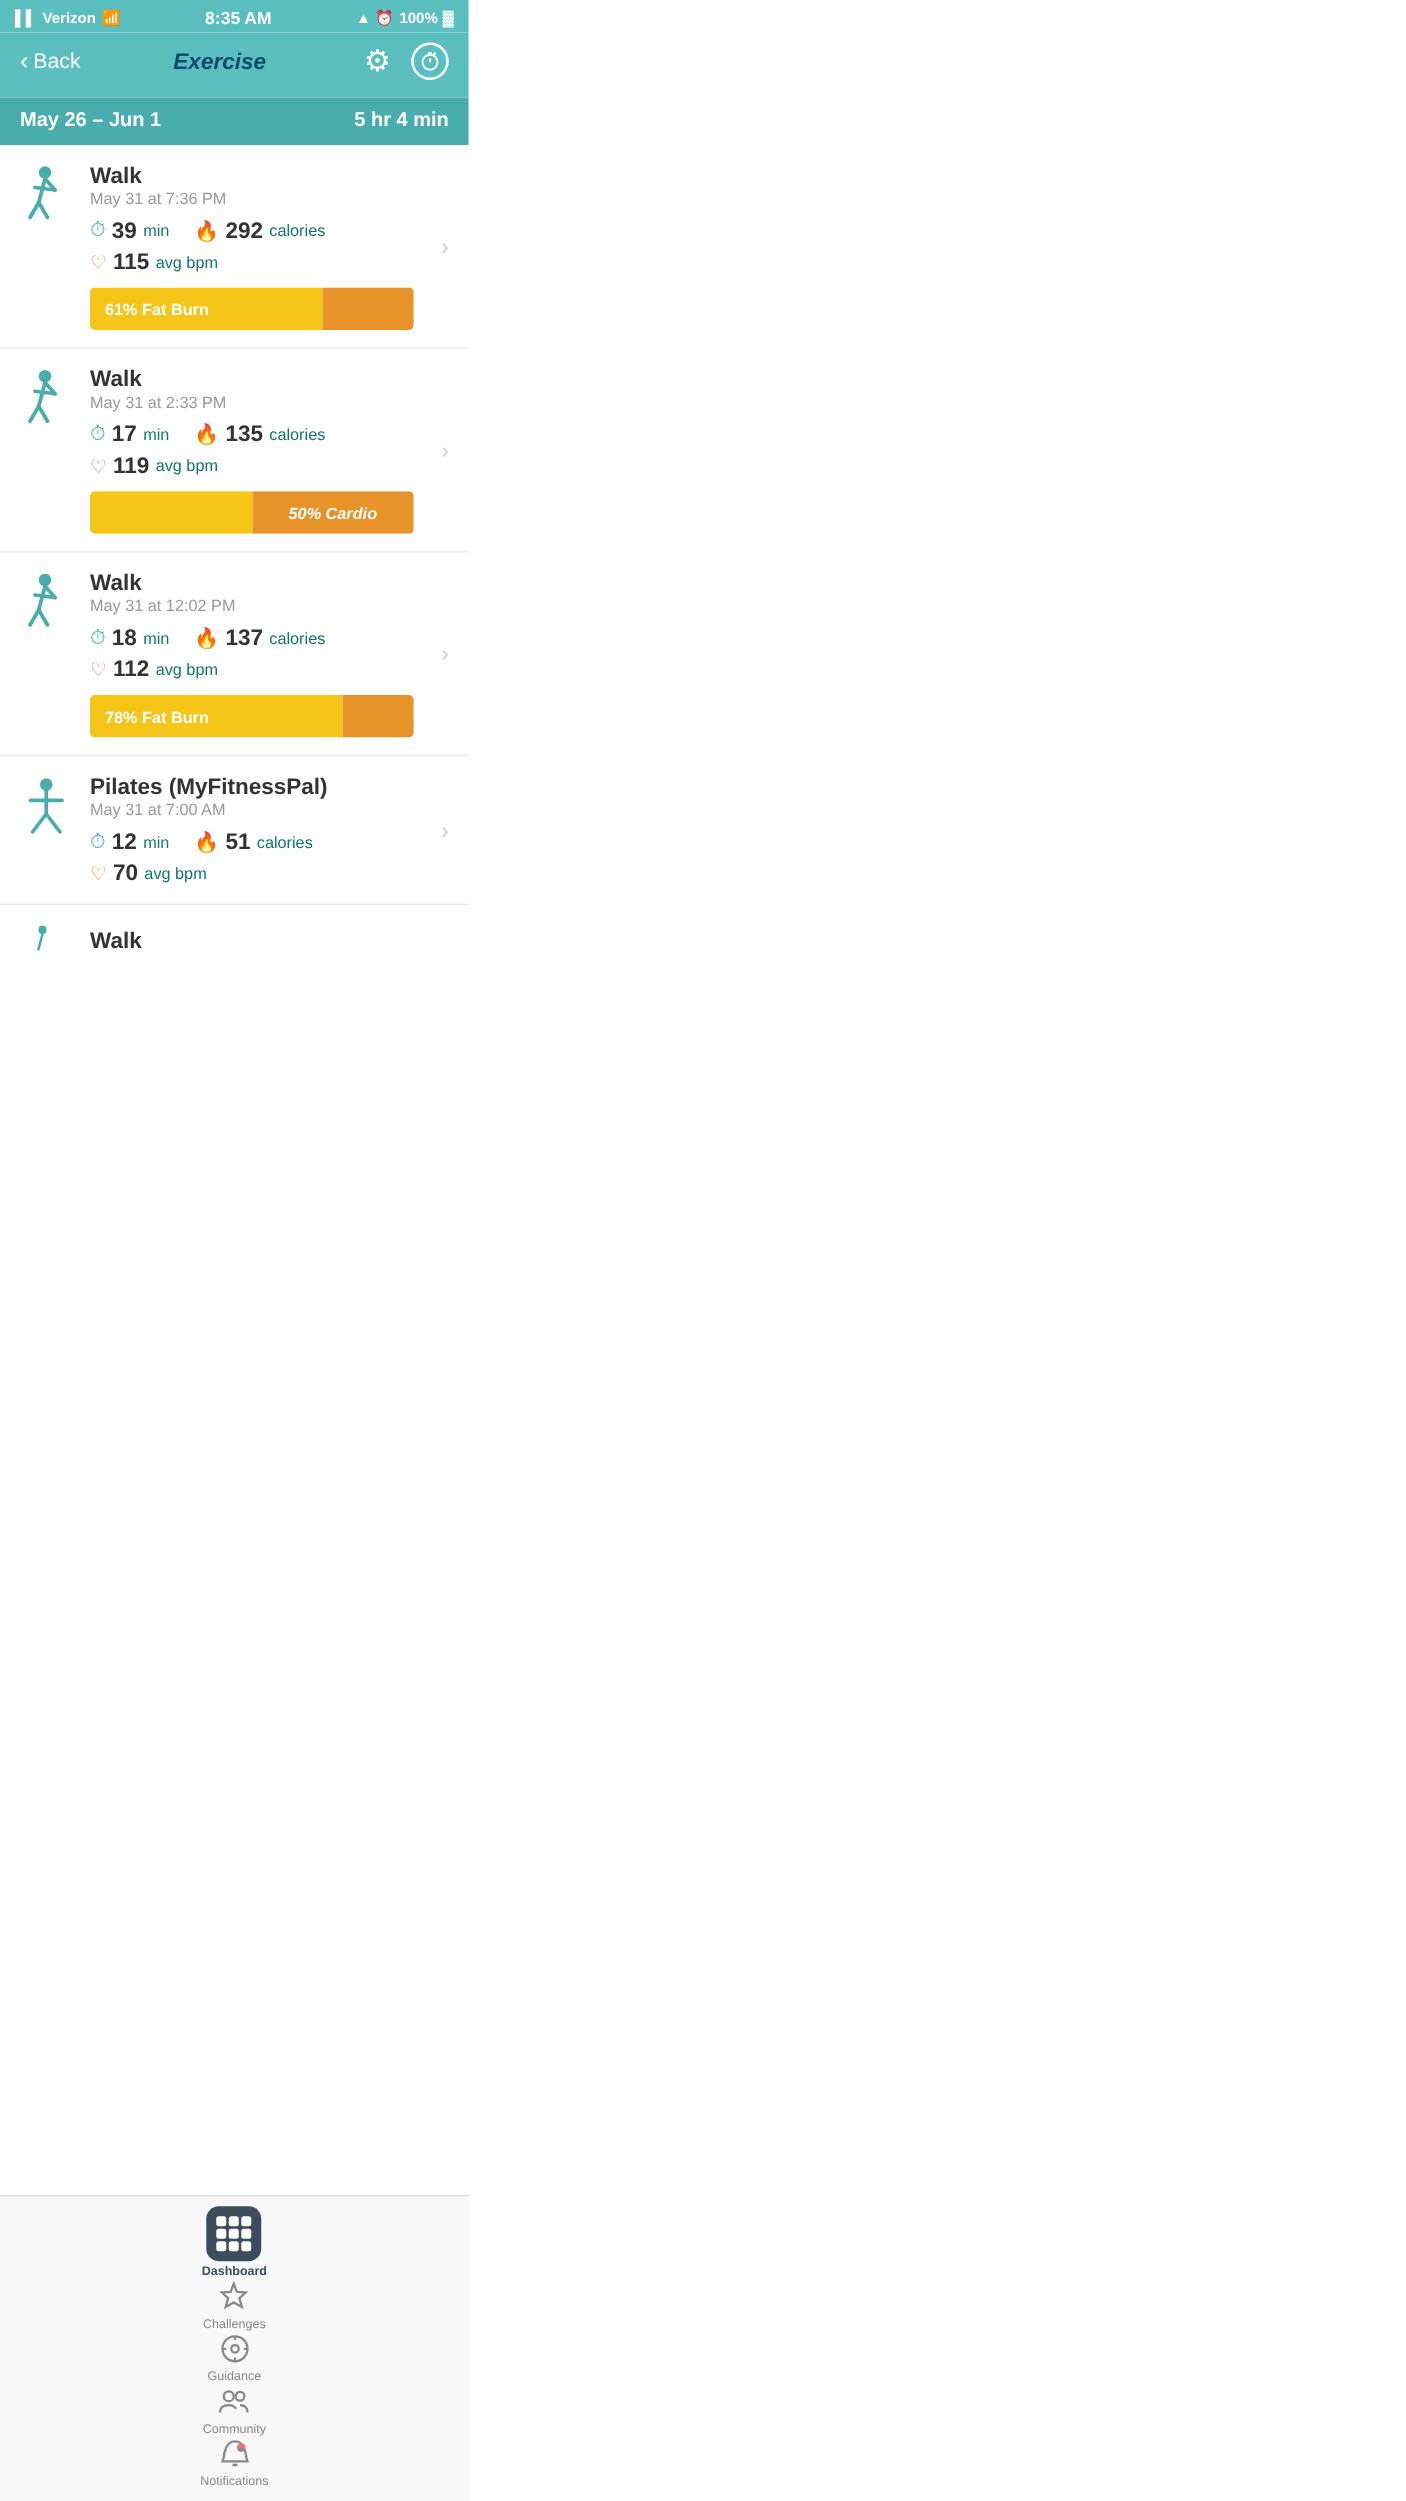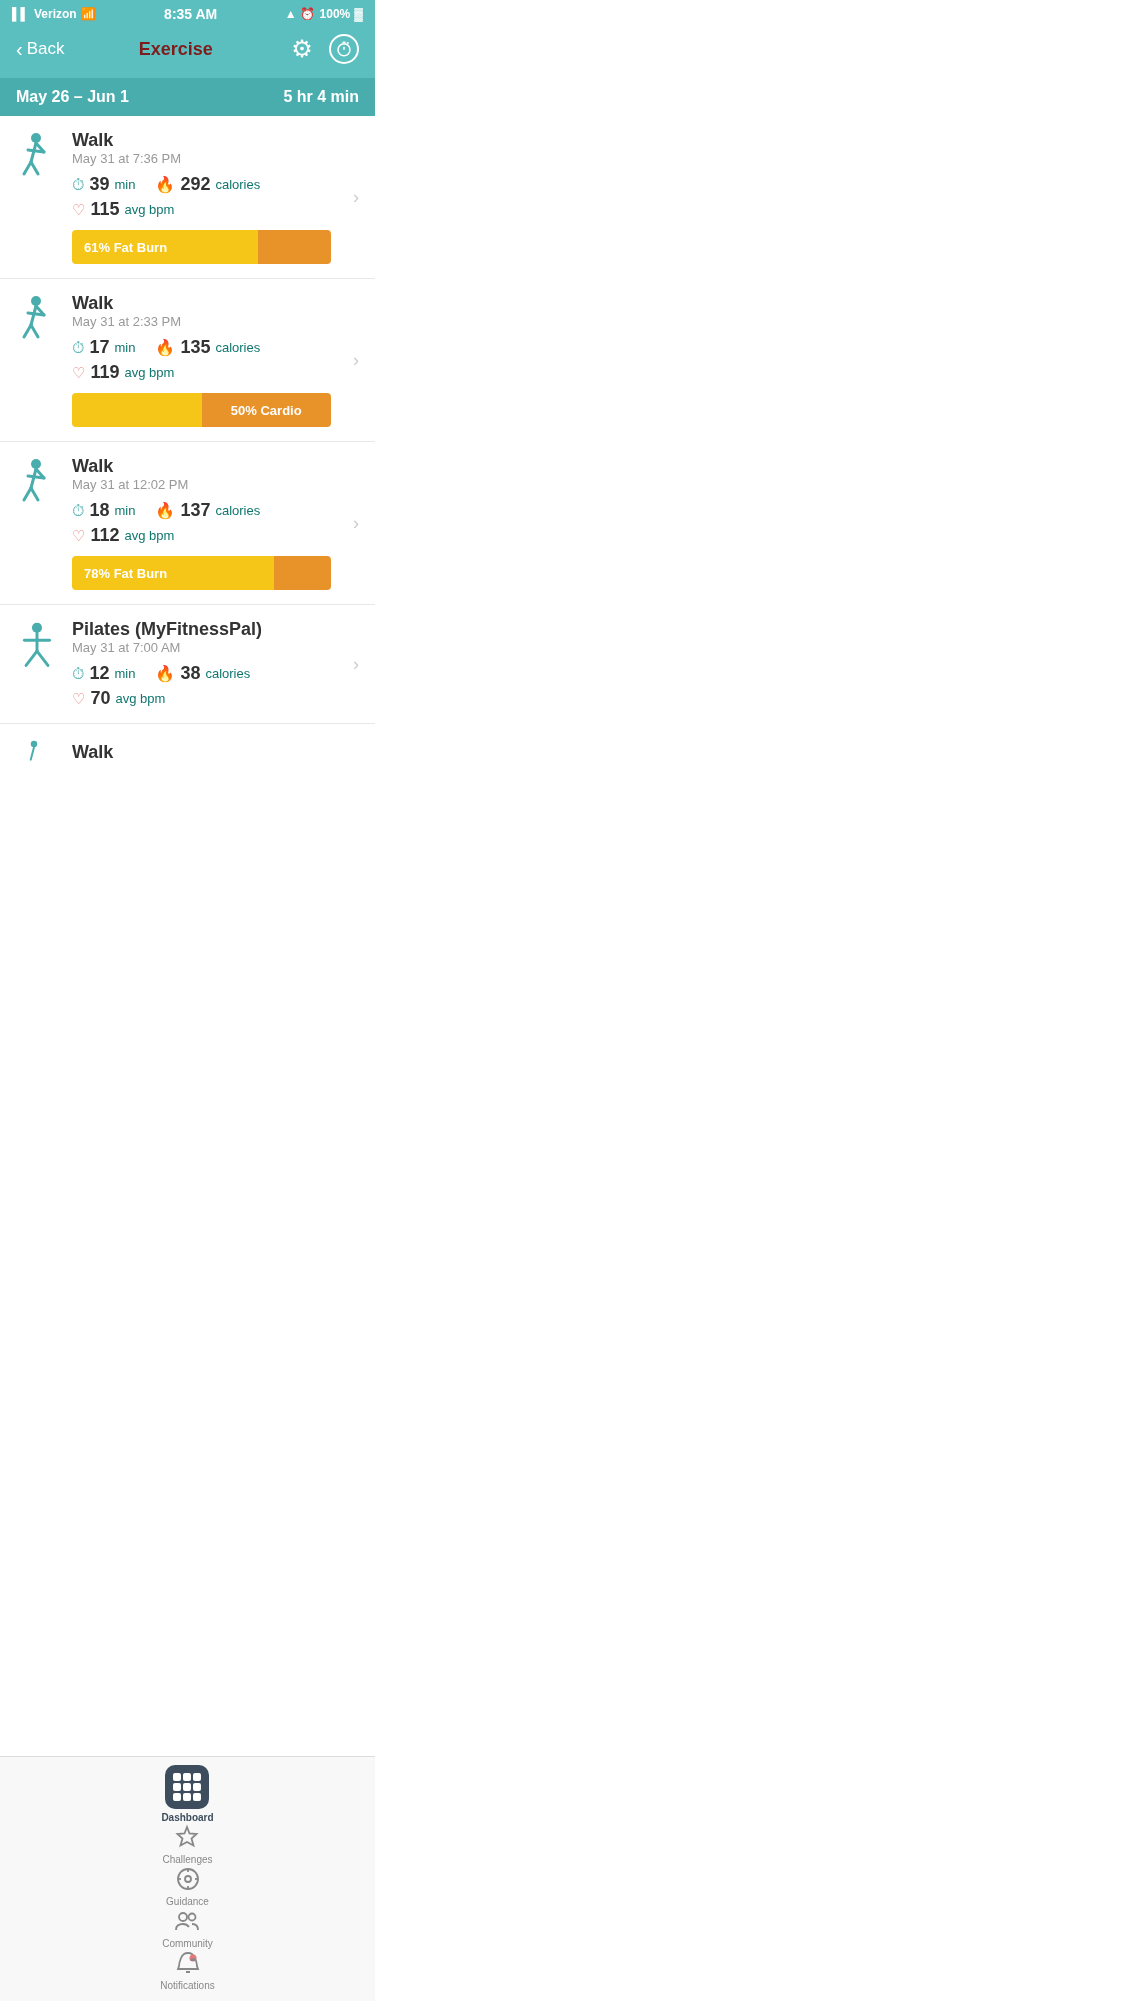--- a/index.html
+++ b/index.html
@@ -45,21 +45,22 @@
       color: white;
       cursor: pointer;
     }
     .back-chevron {
       font-size: 20px;
       font-weight: 300;
     }
     .header-title {
       font-size: 18px;
       font-weight: 700;
-      color: #7f1d1d;
+      color: #0c4a6e;
+      font-style: italic;
     }
     .header-icons {
       display: flex;
       align-items: center;
       gap: 12px;
     }
     .header-icon {
       width: 30px;
       height: 30px;
       border: 2px solid white;
@@ -194,20 +195,21 @@
       padding-left: 12px;
       font-size: 13px;
       font-weight: 700;
       color: white;
       white-space: nowrap;
     }
 
     .progress-rest {
       height: 100%;
       flex: 1;
+      font-style: italic;
     }
 
     
     .bottom-nav {
       position: fixed;
       bottom: 0;
       width: 375px;
       background: #f8f8f8;
       border-top: 1px solid #ddd;
       display: flex;
@@ -479,21 +481,21 @@
         <div class="exercise-name">Pilates (MyFitnessPal)</div>
         <div class="exercise-time">May 31 at 7:00 AM</div>
         <div class="exercise-stats">
           <div class="stat-item">
             <span style="color:#4aadad;font-size:16px;">⏱</span>
             <span class="stat-value">12</span>
             <span class="stat-label">min</span>
           </div>
           <div class="stat-item">
             <span style="color:#e8622a;font-size:16px;">🔥</span>
-            <span class="stat-value">38</span>
+            <span class="stat-value">51</span>
             <span class="stat-label">calories</span>
           </div>
         </div>
         <div class="heart-stat">
           <span style="color:#e87878;font-size:15px;">♡</span>
           <span class="stat-value">70</span>
           <span class="stat-label">avg bpm</span>
         </div>
       </div>
       <span class="chevron-right">›</span>

